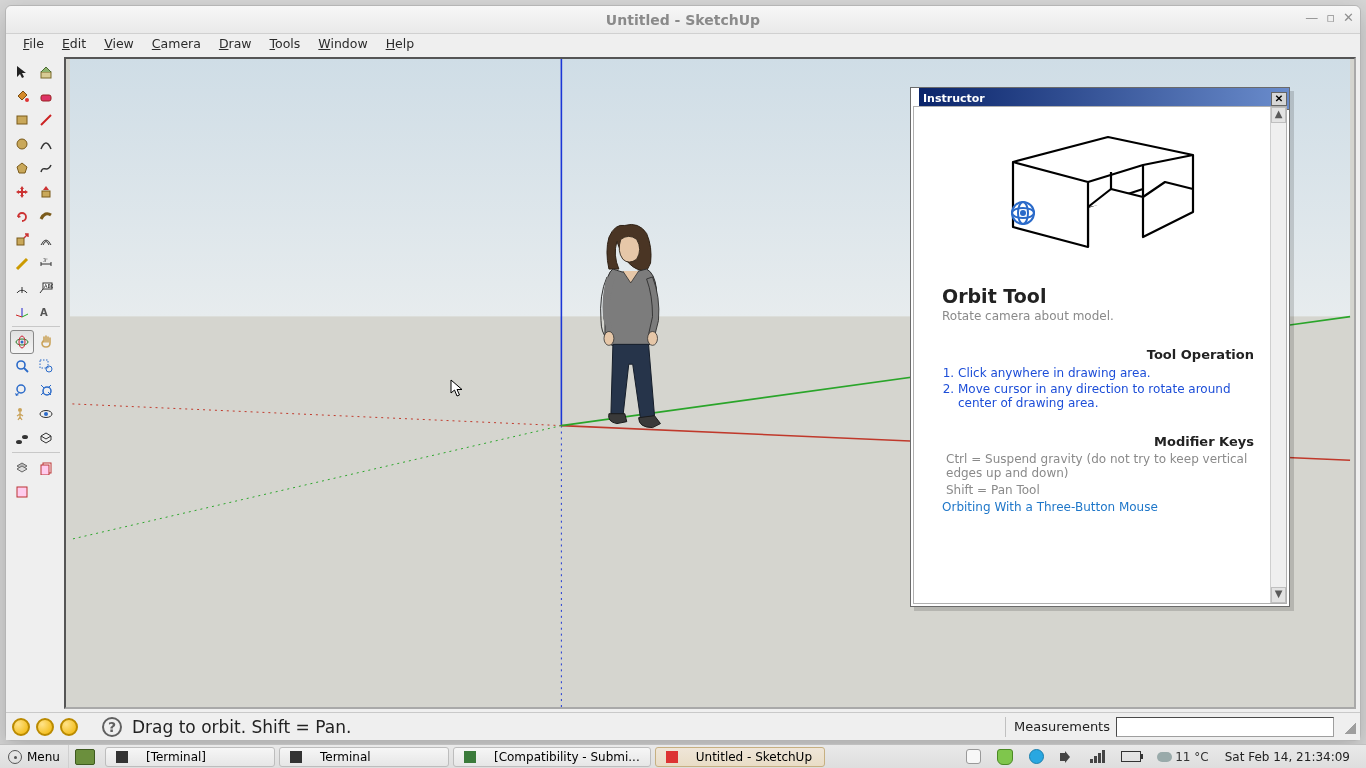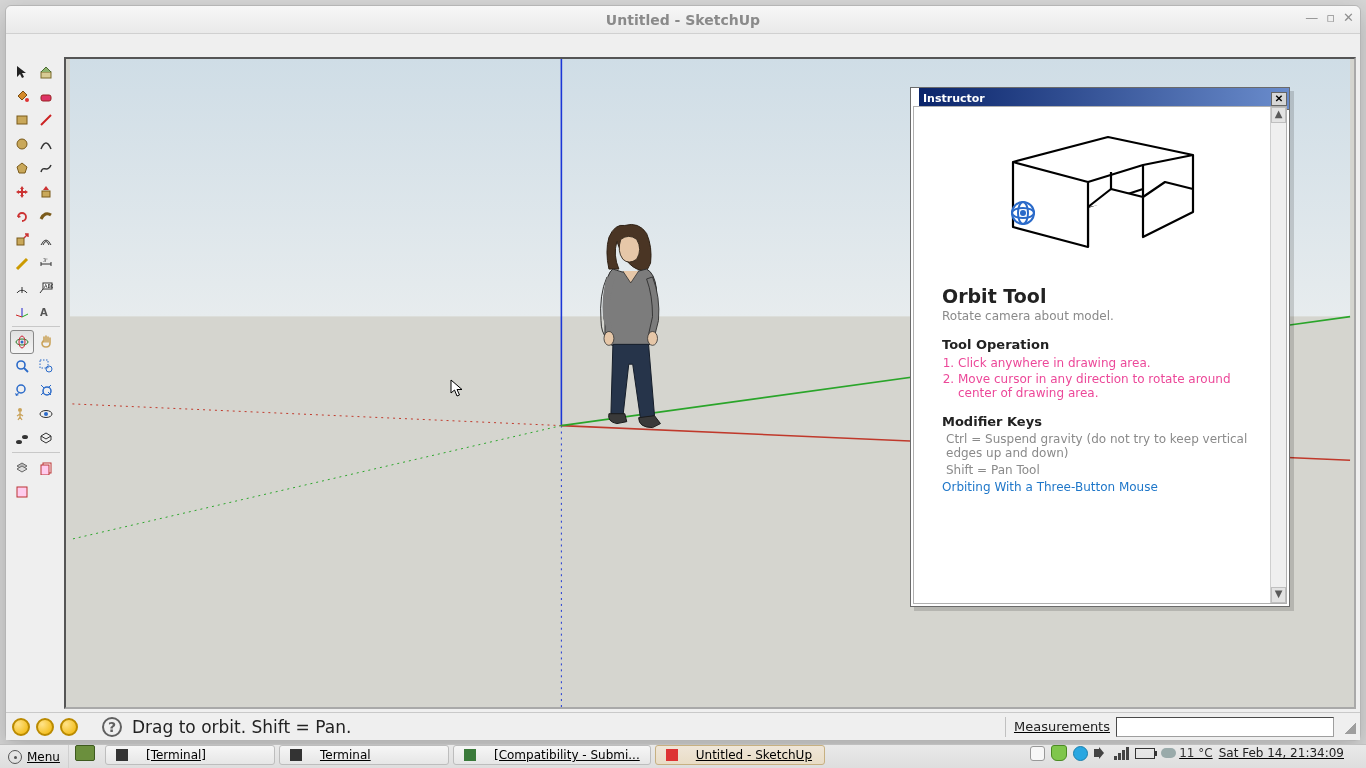--- a/index.html
+++ b/index.html
@@ -78,71 +78,71 @@
 }
 #instructor .body .sb {
   position:absolute; right:0; top:0; bottom:0; width:16px;
   background:#efefef; border-left:1px solid #cfcfcf;
 }
 #instructor .body .sb .arr { height:16px; background:#e3e3e3; border:1px solid #bfbfbf; color:#5a5a5a; font-size:10px; text-align:center; line-height:12px; }
 #instructor .body .content { position:absolute; left:0; right:16px; top:0; bottom:0; padding:0 16px 8px 28px; }
 #instructor .ill { height:170px; display:flex; justify-content:center; align-items:center; }
 #instructor h1 { font-size:19px; color:#222; margin-top:8px; }
 #instructor .sub { font-size:12px; color:#8a8a8a; margin-top:2px; }
-#instructor h2 { font-size:13px; color:#222; margin-top:14px; }
-#instructor ol { margin:4px 0 0 16px; color:#ec4899; font-size:12px; }
+#instructor h2 { font-size:13px; color:#222; margin-top:24px;text-align:right; }
+#instructor ol { margin:4px 0 0 16px; color:#1d4ed8; font-size:12px; }
 #instructor ol li { margin-bottom:2px; }
 #instructor .mk { color:#8a8a8a; font-size:12px; margin-top:3px; margin-left:4px; }
 #instructor a { color:#1f77c9; text-decoration:none; font-size:12px; display:block; margin-top:3px; }
 
 
 #statusbar {
   position:absolute; left:0; right:0; bottom:0; height:28px;
   background:#efefef; border-top:1px solid #c9c9c9;
   display:flex; align-items:center;
 }
 #statusbar .circ { width:18px; height:18px; border-radius:50%; border:2px solid #ba8a00; margin-left:6px; background:radial-gradient(circle at 30% 30%,#ffe38a,#f0b400); }
 #statusbar .q {
   width:20px; height:20px; border-radius:50%; border:2px solid #606060; color:#606060;
   font-weight:bold; font-size:14px; display:flex; align-items:center; justify-content:center; margin-left:24px;
 }
 #statusbar .msg { margin-left:10px; font-size:17px; color:#222; }
-#statusbar .meas { margin-left:auto; display:flex; align-items:center;text-decoration:underline; }
+#statusbar .meas { margin-left:auto; display:flex; align-items:center; }
 #statusbar .meas .lbl { font-size:13px; color:#222; padding:0 6px; }
 #statusbar .meas .box {
   width:218px; height:20px; background:#fff; border:1px inset #9e9e9e; margin-right:6px;
 }
 #statusbar .resize { width:18px; height:18px; margin-right:2px; position:relative; }
 #statusbar .resize::before { content:""; position:absolute; right:2px; bottom:2px; width:12px; height:12px;
   background:
     linear-gradient(135deg, transparent 50%, #9e9e9e 50%) no-repeat; }
 
 
 #osbar {
   position:absolute; left:0; right:0; bottom:0; height:24px;
   background: linear-gradient(#e9e9e9,#dedede);
   border-top:1px solid #c0c0c0;
-  display:flex; align-items:flex-start; font-size:12px;text-decoration:underline;
+  display:flex; align-items:center; font-size:12px;
 }
 #osbar .menubtn {
   display:flex; align-items:center; gap:5px; padding:0 8px; height:100%;
   border-right:1px solid #cfcfcf; cursor:pointer;
 }
 #osbar .menubtn .dot { width:14px; height:14px; border:1.5px solid #555; border-radius:50%; position:relative;}
 #osbar .menubtn .dot::after{ content:""; position:absolute; left:5px; top:5px; width:3px;height:3px;background:#555;border-radius:50%;}
 #osbar .deskicon { width:20px; height:16px; margin:0 6px; background:#6b8f3d; border:1px solid #3e5a1f; border-radius:2px; cursor:pointer;}
 #osbar .task {
   height:20px; margin-left:4px; padding:0 10px; min-width:170px;
   background:linear-gradient(#f6f6f6,#e6e6e6); border:1px solid #bdbdbd; border-radius:3px;
   display:flex; align-items:center; gap:18px; cursor:pointer;
 }
 #osbar .task.act { background:linear-gradient(#efe6d8,#e9ddc6); border-color:#c7b081; }
 #osbar .task .ico { width:12px; height:12px; background:#333; }
 #osbar .task .ico.red { background:#d33; }
-#osbar .tray { margin-left:auto; display:flex; align-items:center; gap:6px; padding-right:22px; }
+#osbar .tray { margin-left:auto; display:flex; align-items:center; gap:16px; padding-right:16px; }
 #osbar .tray .ic { width:15px; height:15px; border:1px solid #999; border-radius:3px; background:#f7f7f7;}
 #osbar .tray .shield { width:16px;height:16px;background:#7fc64c;border-radius:3px 3px 6px 6px;border:1px solid #4b8a24;}
 #osbar .tray .skype { width:15px;height:15px;border-radius:50%;background:#29a7e1;border:1px solid #1b7fad;}
 #osbar .tray .vol { width:14px;height:14px; position:relative;}
 #osbar .tray .vol::before{content:"";position:absolute;left:0;top:3px;width:5px;height:8px;background:#444;}
 #osbar .tray .vol::after{content:"";position:absolute;left:5px;top:1px;border-top:6px solid transparent;border-bottom:6px solid transparent;border-left:5px solid #444;}
 #osbar .tray .net { width:15px; display:flex; gap:1px; align-items:flex-end;}
 #osbar .tray .net span{width:3px;background:#444;}
 #osbar .tray .bat { width:20px;height:11px;border:1px solid #333;position:relative;}
 #osbar .tray .bat::after{content:"";position:absolute;right:-3px;top:2px;width:2px;height:5px;background:#333;}
@@ -162,20 +162,30 @@
 
   <div id="titlebar">
     <span class="title">Untitled - SketchUp</span>
     <div class="winbtns">
       <span>—</span>
       <span>▫</span>
       <span>✕</span>
     </div>
   </div>
 
+  <div id="menubar">
+    <div class="mitem"><u>F</u><span>ile</span></div>
+    <div class="mitem"><u>E</u>dit</div>
+    <div class="mitem"><u>V</u>iew</div>
+    <div class="mitem"><u>C</u>amera</div>
+    <div class="mitem"><u>D</u>raw</div>
+    <div class="mitem"><u>T</u>ools</div>
+    <div class="mitem"><u>W</u>indow</div>
+    <div class="mitem"><u>H</u>elp</div>
+  </div>
 
   <div id="work">
 
     <div id="toolbar">
 
       <div class="trow">
           <div class="tbtn">
             <svg width="14" height="14">
               <path d="M2 1 L2 12 L5 9 L7 13 L9 12 L7 8 L11 8 Z" fill="#222"></path>
             </svg>

